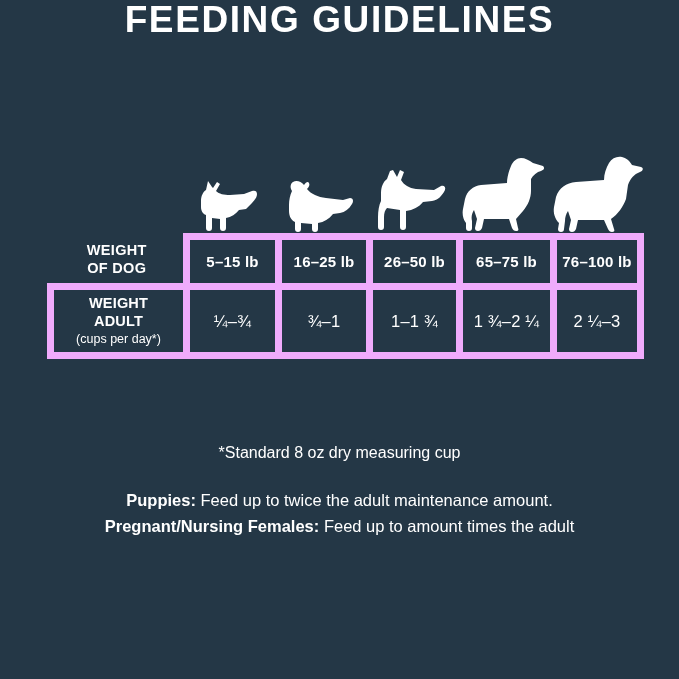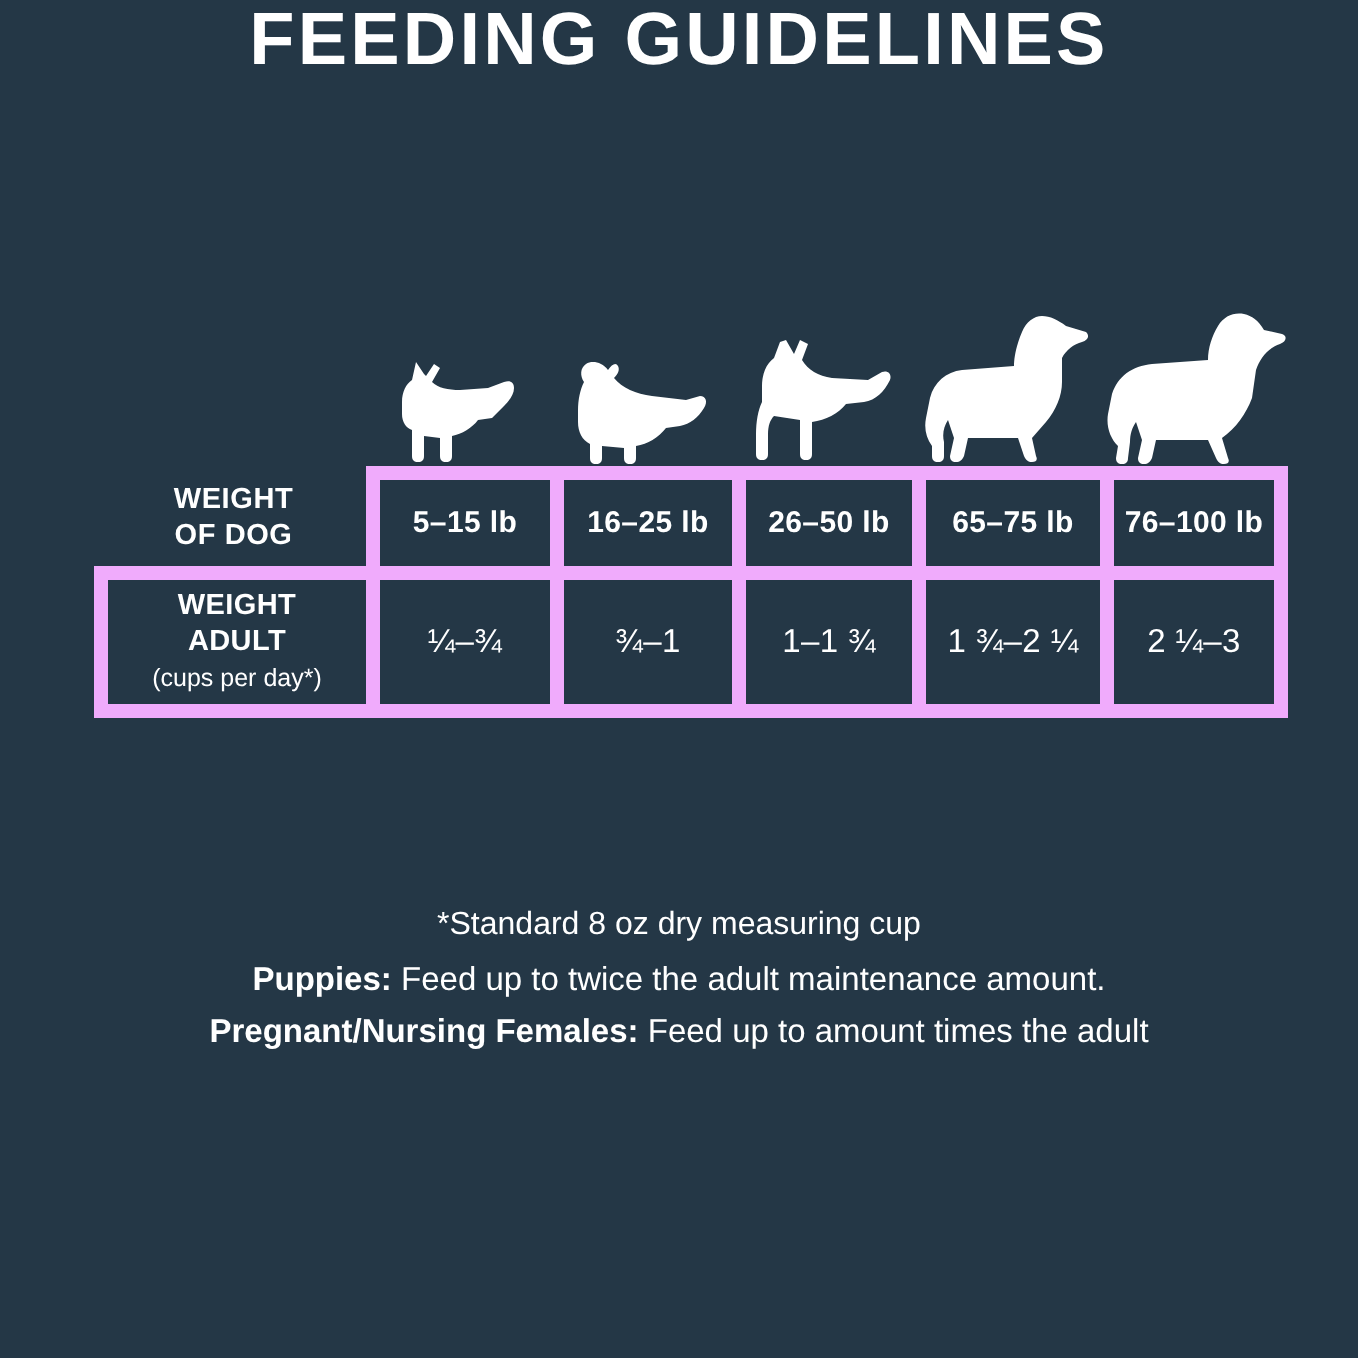--- a/index.html
+++ b/index.html
@@ -119,28 +119,27 @@
     white-space: nowrap;
   }
 
   .footnote {
     position: absolute;
     left: 0;
     right: 0;
     top: 444px;
     text-align: center;
     font-size: 16px;
-    margin-top: 10px;
   }
 
   .notes {
     position: absolute;
     left: 68px;
     right: 68px;
-    top: 478px;
+    top: 488px;
     text-align: center;
     font-size: 16.5px;
     line-height: 1.55;
   }
   .notes b { font-weight: bold; }
   .notes .line { }
 </style>
 </head>
 <body>
 

